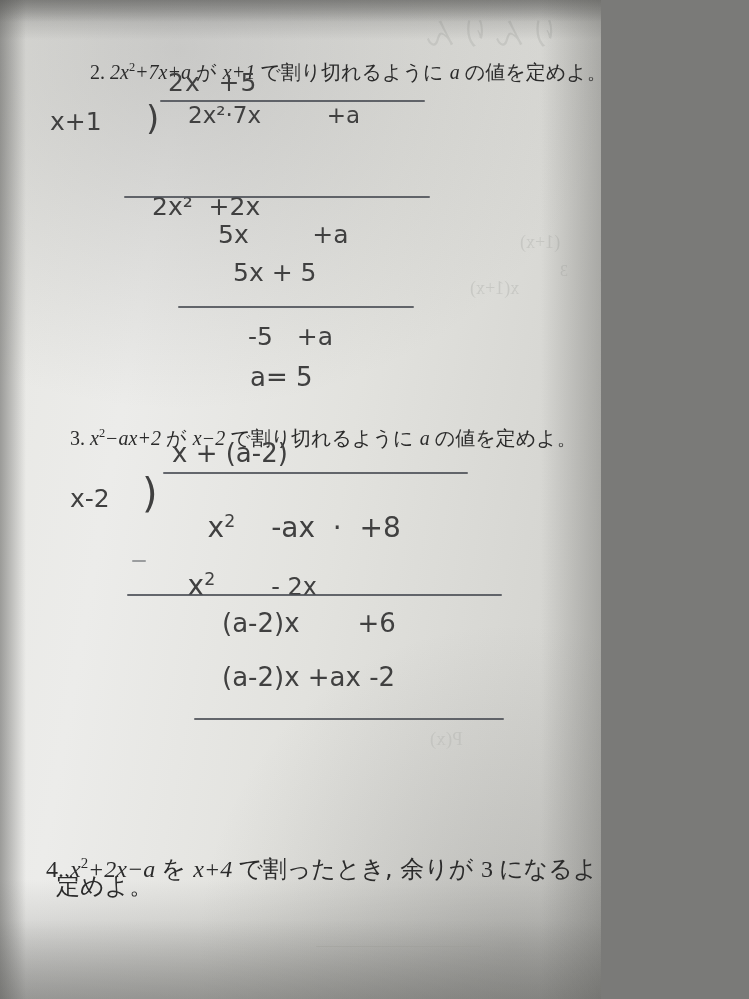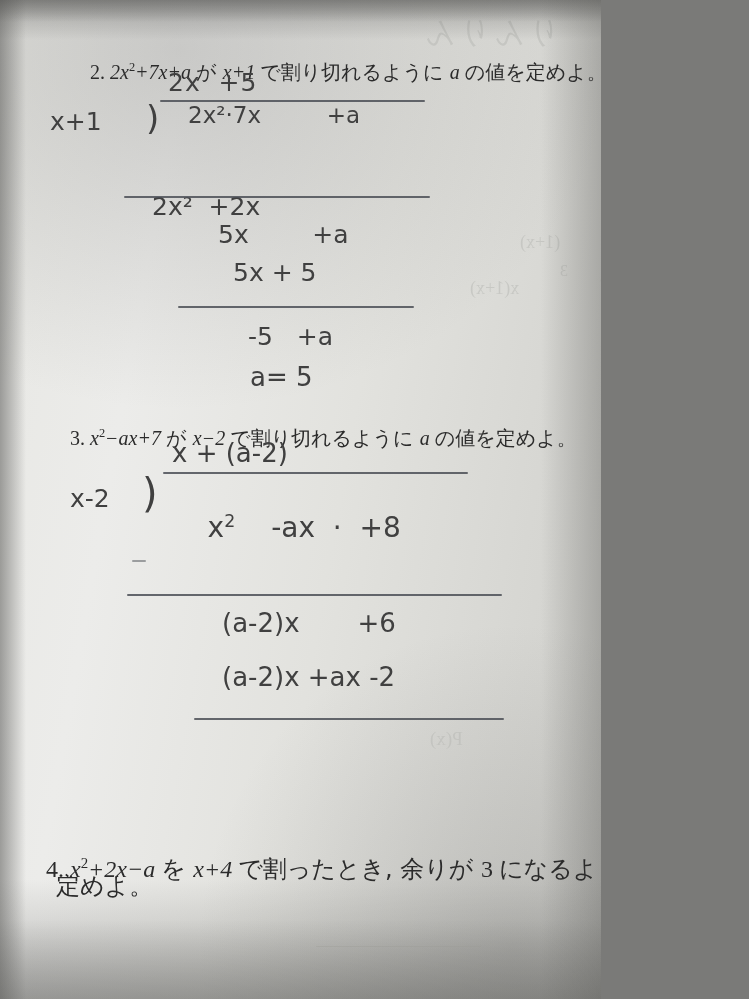--- a/index.html
+++ b/index.html
@@ -127,32 +127,35 @@
   <div class="rule" style="left:124px; top:196px; width:306px;"></div>
 
   <div class="hw" style="left:218px; top:220px; font-size:25px;text-align:center;">5x        +a</div>
   <div class="hw" style="left:213px; top:258px; font-size:25px;margin-left:20px;">5x + 5</div>
   <div class="rule" style="left:178px; top:306px; width:236px;"></div>
 
   <div class="hw" style="left:248px; top:322px; font-size:25px;">-5   +a</div>
   <div class="hw" style="left:250px; top:362px; font-size:26px;">a= 5</div>
 
   <div class="printed" style="left:50px; top:402px; font-size:20px;">
-    <span>3.</span><span> </span><span class="ital">x</span><span class="sup">2</span><span class="ital">−ax+7 </span><span class="jp">が </span><span class="ital">x−2 </span><span class="jp">で割り切れるように </span><span class="ital">a </span><span class="jp">の値を定めよ。</span>
+    <span>3.</span><span> </span><span class="ital">x</span><span class="sup">2</span><span class="ital">−ax+2 </span><span class="jp">が </span><span class="ital">x−2 </span><span class="jp">で割り切れるように </span><span class="ital">a </span><span class="jp">の値を定めよ。</span>
   </div>
 
   <div class="hw" style="left:172px; top:438px; font-size:26px;">x + (a-2)</div>
   <div class="rule" style="left:163px; top:472px; width:305px;"></div>
 
   <div class="hw" style="left:70px; top:484px; font-size:25px;">x-2</div>
   <div class="hw" style="left:142px; top:470px; font-size:40px;">)</div>
   <div class="hw" style="left:172px; top:478px; font-size:28px;">
     <span>x</span><span class="sup">2</span><span style="padding-left:36px;">-ax  ·  +8</span>
   </div>
 
+  <div class="hw" style="left:152px; top:536px; font-size:28px;">
+    <span>x</span><span class="sup">2</span><span style="padding-left:56px; font-size:24px;">- 2x</span>
+  </div>
   <div class="rule" style="left:127px; top:594px; width:375px;"></div>
 
   <div class="hw" style="left:222px; top:608px; font-size:26px;">(a-2)x       +6</div>
   <div class="hw" style="left:222px; top:662px; font-size:26px;">(a-2)x +ax -2</div>
   <div class="rule" style="left:194px; top:718px; width:310px;"></div>
 
   <div class="rule" style="left:132px; top:560px; width:14px; height:2px; opacity:0.5;"></div>
 
   <div class="printed" style="left:22px; top:826px; font-size:24px;">
     <span>4.</span><span> </span><span class="ital">x</span><span class="sup">2</span><span class="ital">+2x−a </span><span class="jp">を </span><span class="ital">x+4 </span><span class="jp">で割ったとき, 余りが </span><span>3 </span><span class="jp">になるよう</span>

